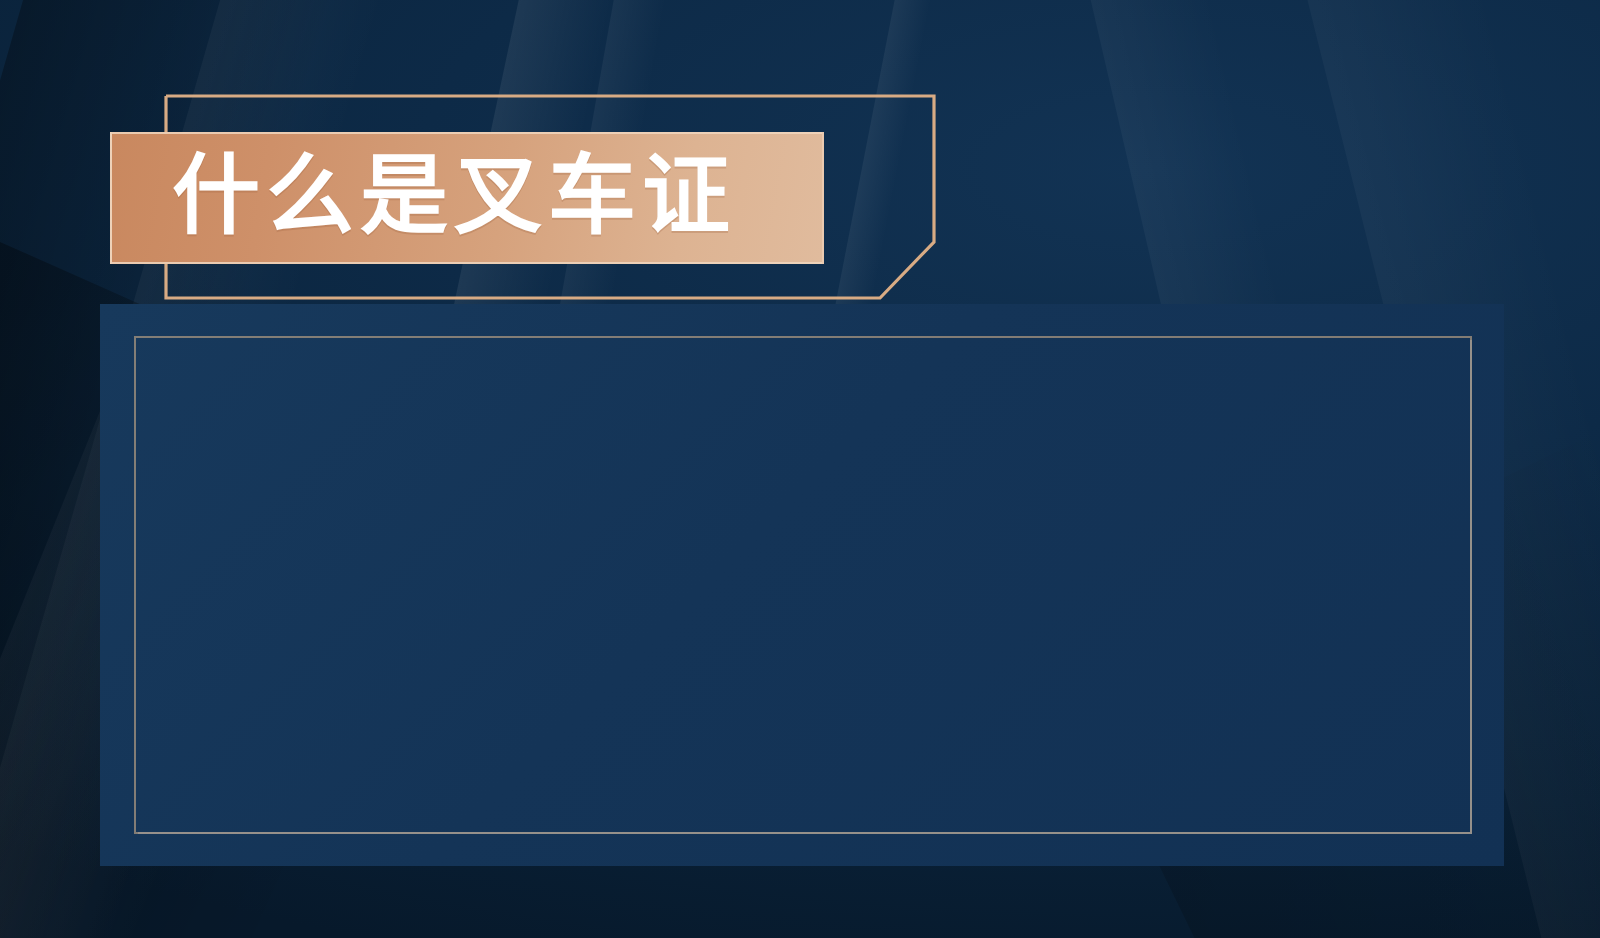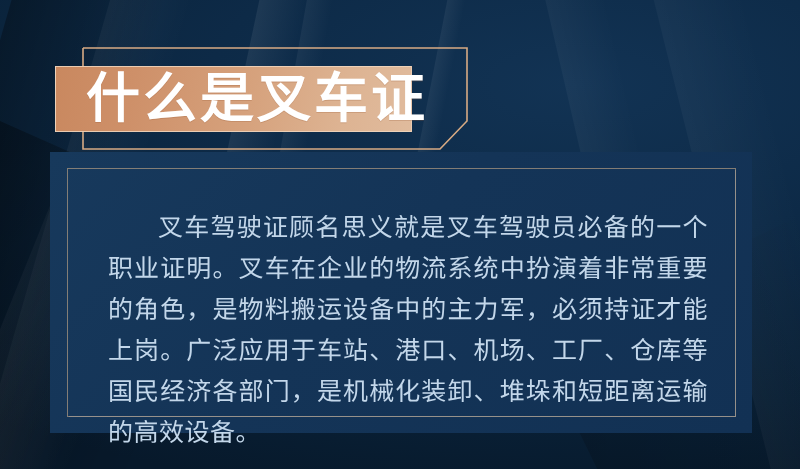--- a/index.html
+++ b/index.html
@@ -54,21 +54,21 @@
   .title-banner{
     position:absolute;left:55px;top:66px;width:357px;height:66px;
     background:linear-gradient(100deg,#c9885f 0%,#ce9069 22%,#d6a27d 55%,#ddb392 80%,#e0bb9d 100%);
     border:1px solid rgba(240,214,190,.85);
     box-sizing:border-box;
     display:flex;align-items:center;
   }
   .title-text{
     margin-left:30px;
     color:#ffffff;
-    font-size:54px;
+    font-size:44px;
     font-weight:bold;
     letter-spacing:3px;
     line-height:1;
     font-family:"DejaVu Sans","Liberation Sans",sans-serif;
     white-space:nowrap;
     text-shadow:0 1px 0 rgba(150,90,55,.25);
     text-align:center;
   }
 
   
@@ -122,16 +122,15 @@
       <polyline points="1,1 385,1 385,74 358,102 1,102 1,1" fill="none" stroke="#d8ab84" stroke-width="1.6"></polyline>
     </svg>
   </div>
 
   <div class="title-banner">
     <span class="title-text">什么是叉车证</span>
   </div>
 
   <div class="panel">
     <div class="panel-border"></div>
-    <p class="body-text">叉车驾驶证顾名思义就是叉车驾驶员必备的一个职业证明。叉车在企业的物流系统中扮演着非常重要的角色，是物料搬运设备中的主力军，必须持证才能上岗。广泛应用于车站、港口、机场、工厂、仓库等国民经济各部门，是机械化装卸、堆垛和短距离运输的高效设备。</p>
   </div>
 
 </div>
 
 </body></html>

